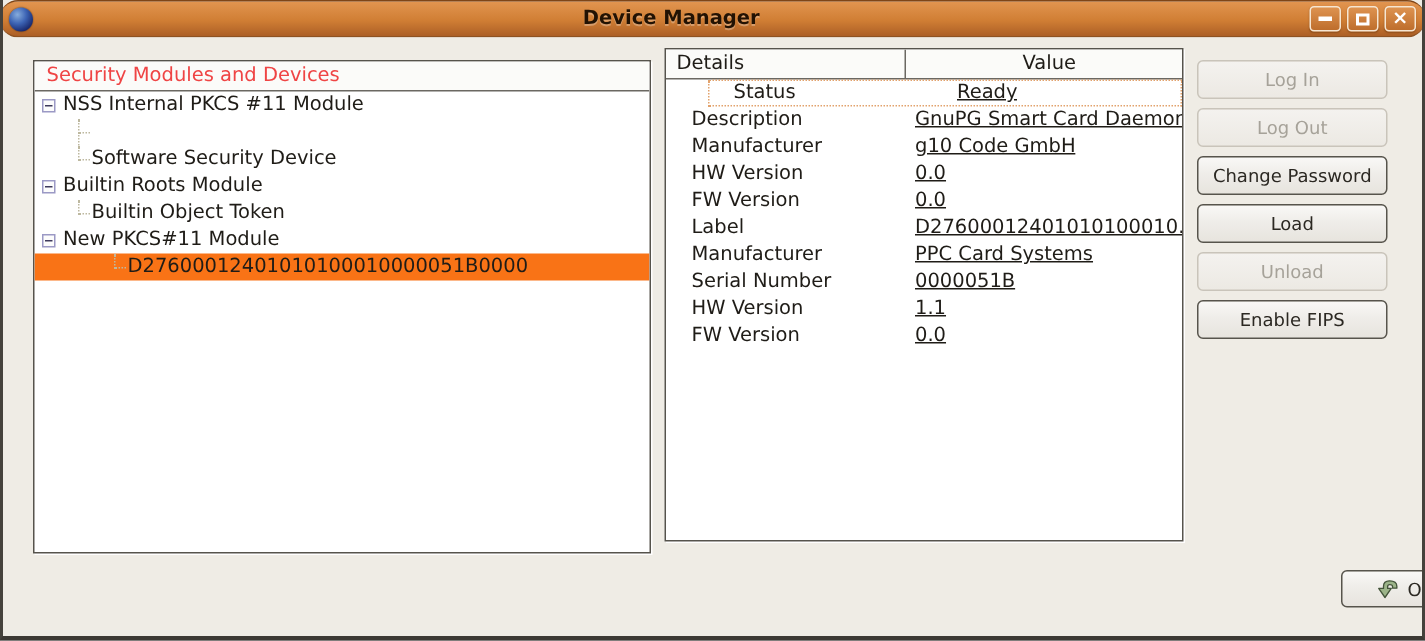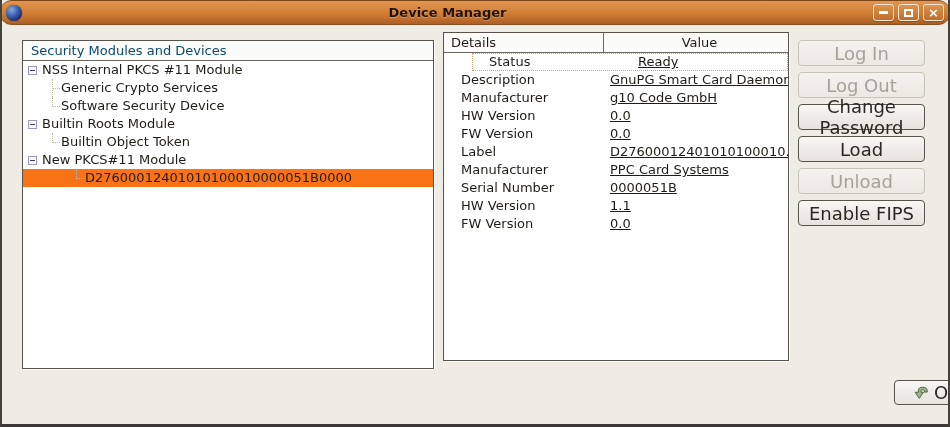--- a/index.html
+++ b/index.html
@@ -40,21 +40,21 @@
   
   .panel{
     position:absolute;background:#FFFFFF;border:1px solid #56534C;
     box-shadow:1px 1px 0 rgba(255,255,255,0.95);overflow:hidden;
   }
   .tree-panel{left:20px;top:40px;width:412px;height:329px;}
   .details-panel{left:441px;top:32px;width:346px;height:329px;}
   .panel-header{
     height:20px;line-height:19px;background:#FBFBF9;
     border-bottom:1px solid #6B6862;padding-left:8px;
-    color:#0c4a6e;white-space:nowrap;overflow:hidden;
+    color:#ef4444;white-space:nowrap;overflow:hidden;
   }
   .dp-header{display:flex;height:20px;background:#FBFBF9;border-bottom:1px solid #6B6862;}
   .dp-col1{width:160px;line-height:19px;padding-left:7px;border-right:1px solid #6B6862;}
   .dp-col2{flex:1;line-height:19px;padding-left:7px;text-align:center;}
   
   .tree-row{display:flex;align-items:center;height:18px;line-height:18px;white-space:nowrap;cursor:default;}
   .tree-row.selected{background:#f97316;padding-left:24px;}
   .expander{
     width:9px;height:9px;border:1px solid #9B99C5;background:#FCFCFC;
     margin:0 4px 0 5px;position:relative;flex:none;
@@ -68,21 +68,21 @@
   
   .d-row{display:flex;height:18px;line-height:18px;white-space:nowrap;cursor:default;}
   .d-row.focused{outline:1px dotted #E2A26C;outline-offset:-1px;margin-left:28px;}
   .d-label{width:160px;flex:none;padding-left:17px;}
   .d-value{padding-left:6px;overflow:hidden;text-decoration:underline;}
   
   .side-buttons{position:absolute;left:796px;top:40px;width:127px;display:flex;flex-direction:column;gap:6px;}
   .btn{
     height:26px;border:1px solid #57544C;border-radius:4px;
     background:linear-gradient(to bottom,#F9F8F6 0%,#EFEDE9 45%,#E7E4DE 100%);
-    font-family:inherit;font-size:18px;color:#2B2822;
+    font-family:inherit;font-size:12px;color:#2B2822;
     display:flex;align-items:center;justify-content:center;gap:5px;
     padding:0 4px;cursor:default;
   }
   .btn:disabled{border-color:#C9C4BA;color:#A6A299;background:linear-gradient(to bottom,#F4F2EF,#ECE9E3);}
   .ok-btn{position:absolute;left:892px;top:380px;width:85px;height:25px;align-items:center;}
   .ok-icon{flex:none;}
 </style>
 </head>
 <body>
 
@@ -108,21 +108,20 @@
     <div class="panel-header">Security Modules and Devices</div>
     <div id="tree-body">
         <div class="tree-row">
     <span class="expander"></span>
 
     <span class="tree-label">NSS Internal PKCS #11 Module</span>
   </div>
         <div class="tree-row">
 
     <span class="connector tee"></span>
-    <span class="tree-label">Generic Crypto Services</span>
   </div>
         <div class="tree-row">
 
     <span class="connector corner"></span>
     <span class="tree-label">Software Security Device</span>
   </div>
         <div class="tree-row">
     <span class="expander"></span>
 
     <span class="tree-label">Builtin Roots Module</span>

